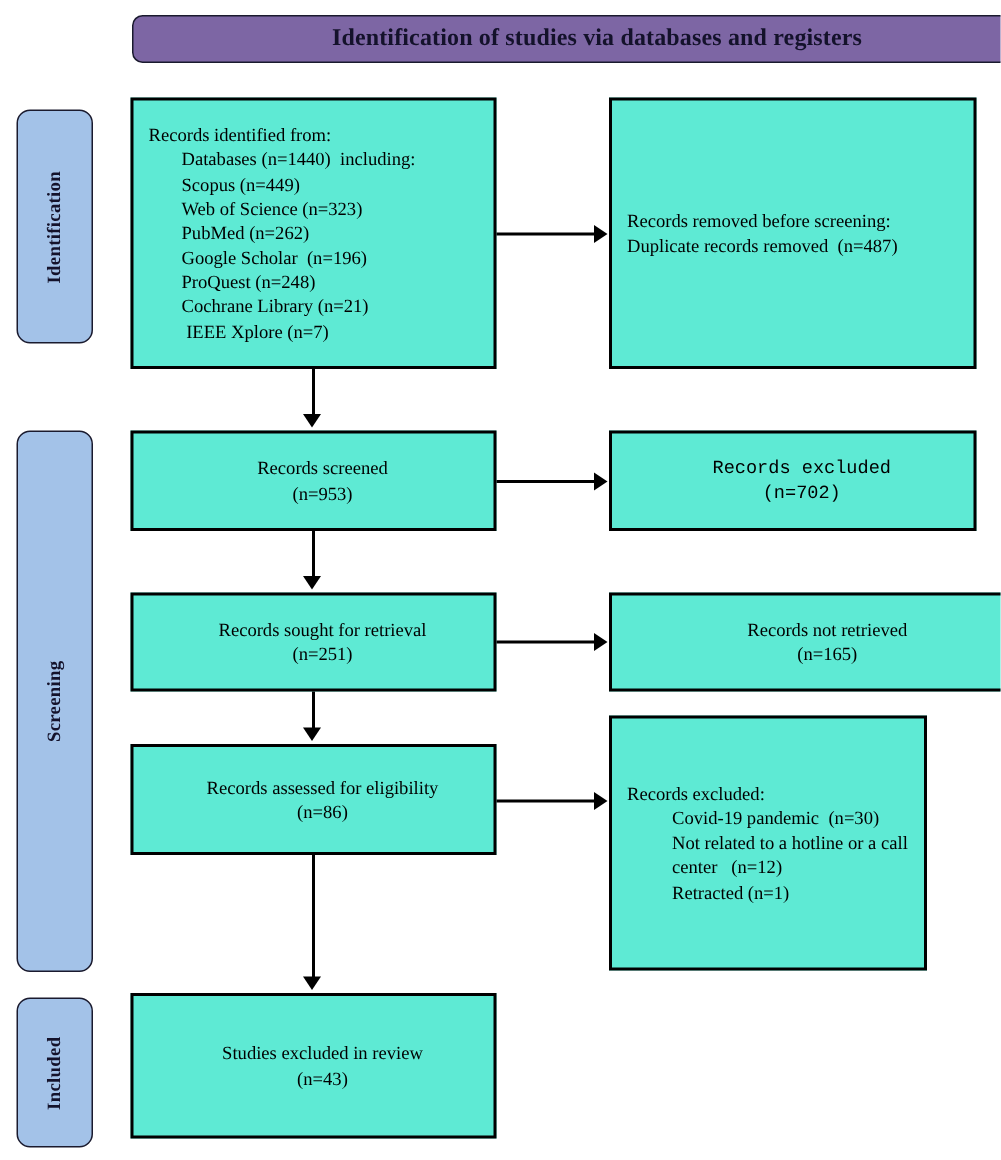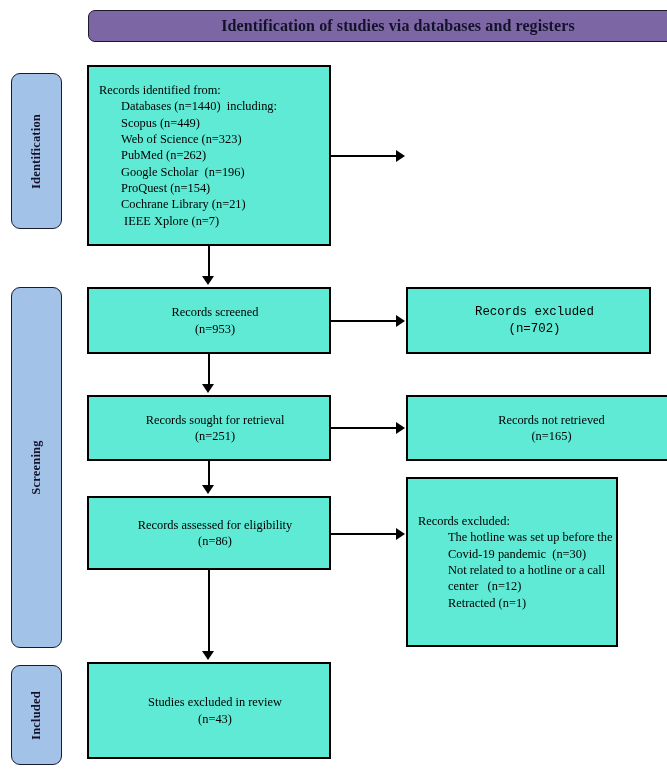--- a/index.html
+++ b/index.html
@@ -155,25 +155,29 @@
     <span>Included</span>
   </div>
 
   <div class="flow-box left" id="box-identified">
     <div class="line">Records identified from:</div>
     <div class="line indent-1">Databases (n=1440)  including:</div>
     <div class="line indent-1">Scopus (n=449)</div>
     <div class="line indent-1">Web of Science (n=323)</div>
     <div class="line indent-1">PubMed (n=262)</div>
     <div class="line indent-1">Google Scholar  (n=196)</div>
-    <div class="line indent-1">ProQuest (n=154)</div>
+    <div class="line indent-1">ProQuest (n=248)</div>
     <div class="line indent-1">Cochrane Library (n=21)</div>
     <div class="line indent-1"> IEEE Xplore (n=7)</div>
   </div>
 
+  <div class="flow-box left" id="box-removed">
+    <div class="line">Records removed before screening:</div>
+    <div class="line">Duplicate records removed  (n=487)</div>
+  </div>
 
   <div class="flow-box center" id="box-screened">
     <div class="line">Records screened</div>
     <div class="line">(n=953)</div>
   </div>
 
   <div class="flow-box center" id="box-excluded">
     <div class="line">Records excluded</div>
     <div class="line">(n=702)</div>
   </div>
@@ -188,21 +192,20 @@
     <div class="line">(n=165)</div>
   </div>
 
   <div class="flow-box center" id="box-assessed">
     <div class="line">Records assessed for eligibility</div>
     <div class="line">(n=86)</div>
   </div>
 
   <div class="flow-box left" id="box-excluded-reason">
     <div class="line">Records excluded:</div>
-    <div class="line indent-2">The hotline was set up before the</div>
     <div class="line indent-2">Covid-19 pandemic  (n=30)</div>
     <div class="line indent-2">Not related to a hotline or a call</div>
     <div class="line indent-2">center   (n=12)</div>
     <div class="line indent-2">Retracted (n=1)</div>
   </div>
 
   <div class="flow-box center" id="box-included">
     <div class="line">Studies excluded in review</div>
     <div class="line">(n=43)</div>
   </div>

